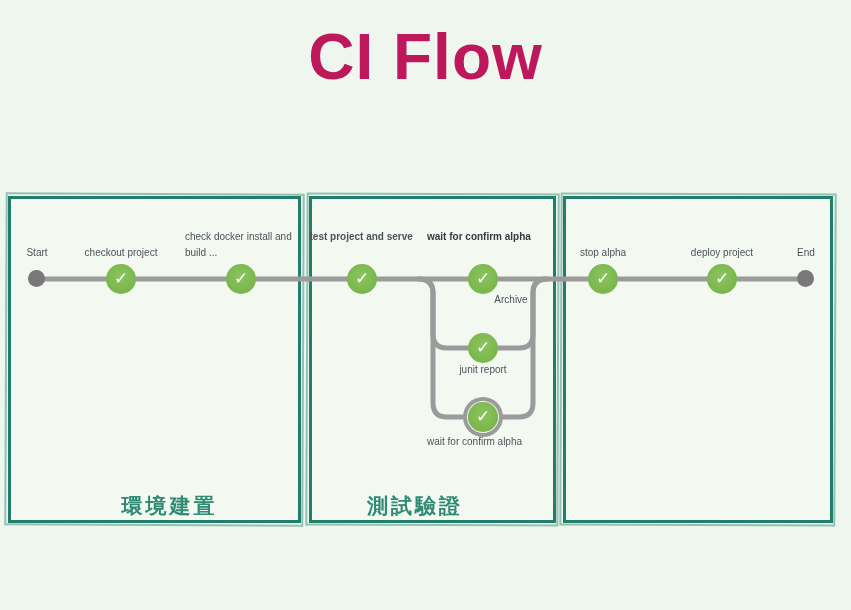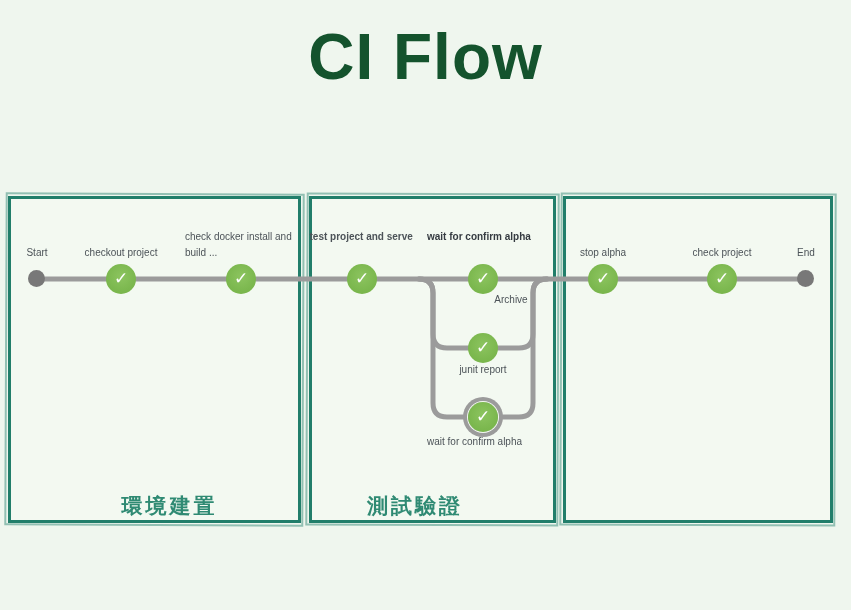--- a/index.html
+++ b/index.html
@@ -7,21 +7,21 @@
     width:851px;height:610px;
     background:#eff6ee;
     font-family:"Liberation Sans","DejaVu Sans",sans-serif;
     position:relative;overflow:hidden;
   }
   .canvas{position:absolute;inset:0;width:851px;height:610px;}
 
   
   .title{
     position:absolute;top:20px;left:0;width:851px;
-    text-align:center;font-size:64px;font-weight:700;color:#14532d;
+    text-align:center;font-size:64px;font-weight:700;color:#be185d;
     letter-spacing:1px;margin:0;
   }
 
   
   .stage-box{
     position:absolute;top:196px;height:327px;
     background:#f3f9f1;
     border:3px solid #217e6a;
     box-sizing:border-box;
   }
@@ -120,21 +120,21 @@
   <div class="node ringed" style="left:468px;top:402px;">
     <span class="check">✓</span>
   </div>
 
   <div class="step-label nowrap" style="left:37px;top:245px;">Start</div>
   <div class="step-label nowrap" style="left:121px;top:245px;">checkout project</div>
   <div class="step-label" style="left:241px;top:229px;width:112px;">check docker install and build ...</div>
   <div class="step-label" style="left:362px;top:229px;width:105px;font-weight:bold;">test project and serve</div>
   <div class="step-label strong" style="left:483px;top:229px;width:112px;">wait for confirm alpha</div>
   <div class="step-label nowrap" style="left:603px;top:245px;">stop alpha</div>
-  <div class="step-label nowrap" style="left:722px;top:245px;">check project</div>
+  <div class="step-label nowrap" style="left:722px;top:245px;">deploy project</div>
   <div class="step-label nowrap" style="left:806px;top:245px;">End</div>
 
   <div class="step-label nowrap" style="left:483px;top:292px;margin-left:28px;">Archive</div>
   <div class="step-label nowrap" style="left:483px;top:362px;">junit report</div>
   <div class="step-label" style="left:483px;top:434px;width:112px;">wait for confirm alpha</div>
 
   <div class="stage-name n1">環境建置</div>
   <div class="stage-name n2">測試驗證</div>
 
 </div>

